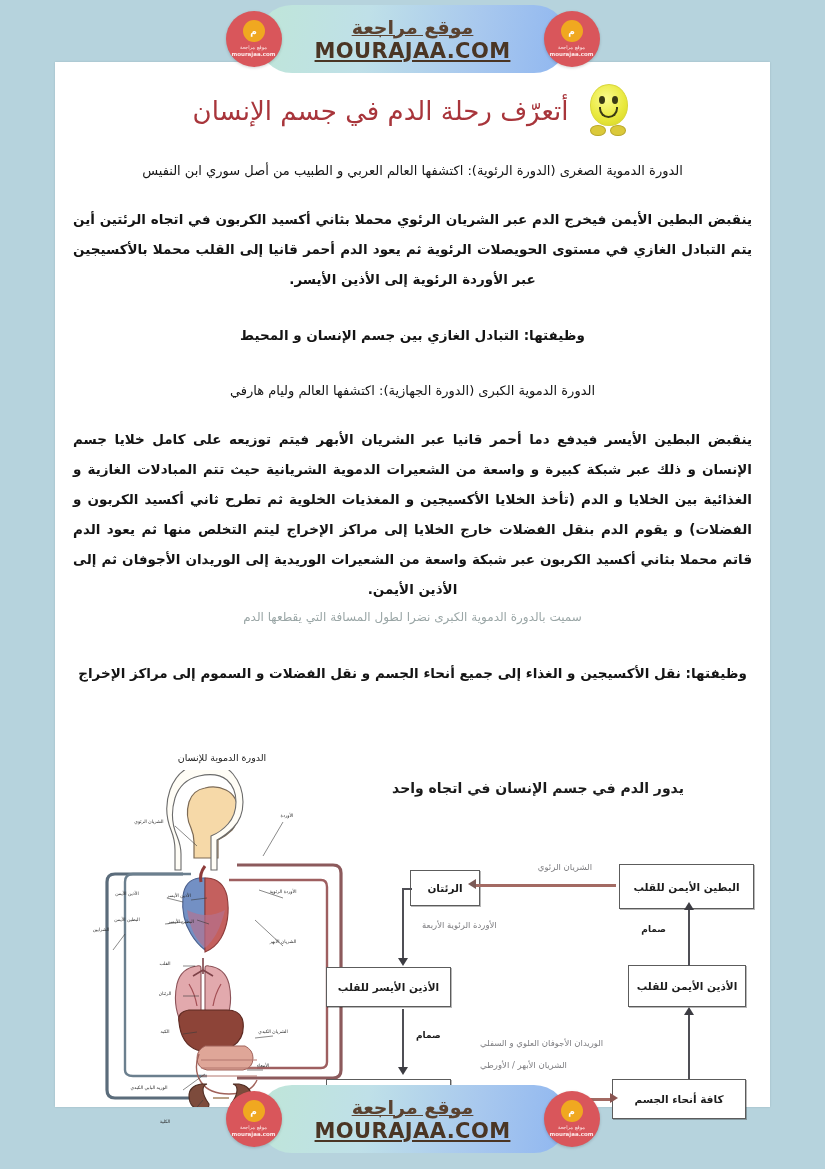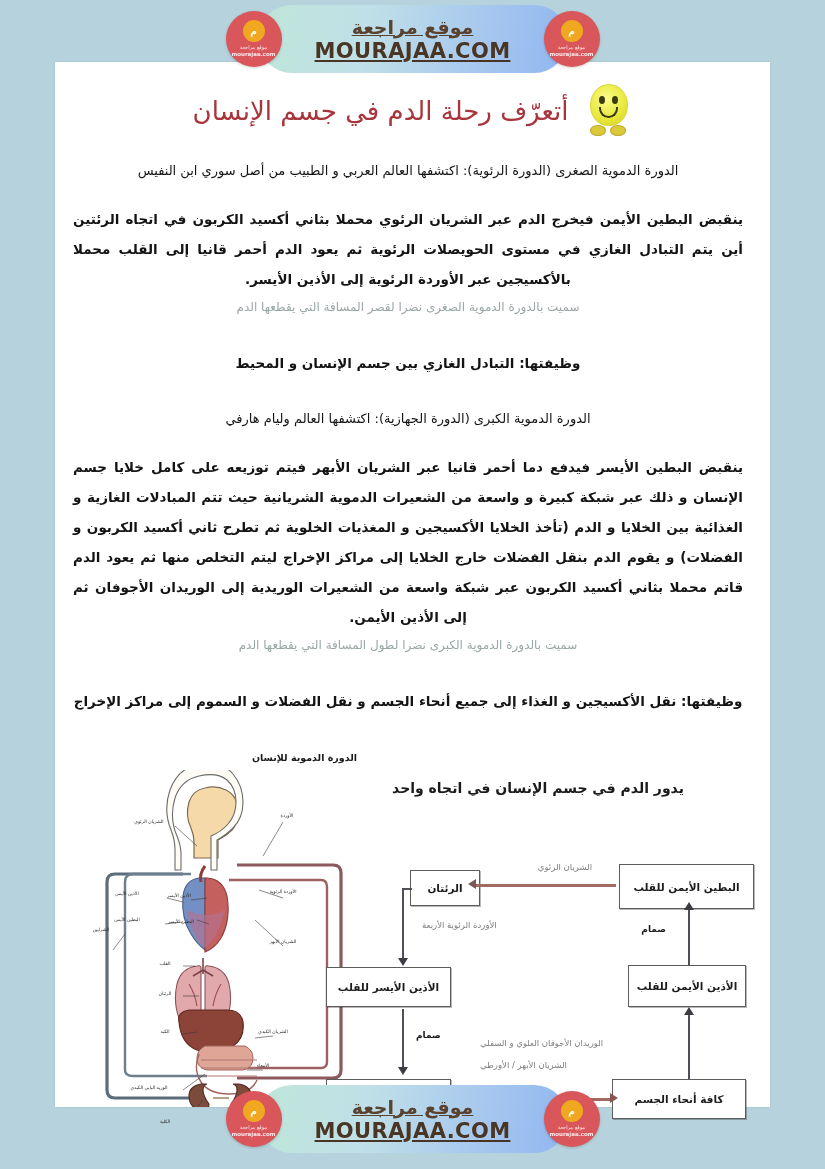--- a/index.html
+++ b/index.html
@@ -143,21 +143,21 @@
     width: 16px; height: 11px; border-radius: 50%;
     background: #dbc93a;
     border: 1px solid #b8a727;
   }
   .smiley .foot.l { left: 4px; }
   .smiley .foot.r { left: 24px; }
 
   
   .content {
     position: absolute;
-    top: 90px; left: 18px; right: 27px;
+    top: 90px; left: 18px; right: 18px;
     direction: rtl;
     text-align: right;
   }
 
   p.para {
     direction: rtl;
     color: #141414;
     font-size: 13.5px;
     line-height: 30px;
     font-family: "DejaVu Sans", sans-serif;
@@ -200,23 +200,24 @@
 
   
   .anatomy {
     position: absolute;
     left: 22px; top: 0;
     width: 270px; height: 355px;
   }
   .anatomy-title {
     position: absolute;
     top: 0; left: 0; right: 0;
+    text-align: center;
     direction: rtl;
     font-size: 9.5px;
-    font-weight: bold;
+    font-weight: normal;
     color: #1a1a1a;
   }
   .anatomy-canvas {
     position: absolute;
     top: 18px; left: 0;
     width: 270px; height: 337px;
   }
   .anat-lbl {
     position: absolute;
     font-size: 4.6px;
@@ -296,21 +297,20 @@
       <div class="foot l"></div>
         <div class="foot r"></div>
     </div>
   </div>
 
   <div class="content">
 
     <p class="para intro">الدورة الدموية الصغرى (الدورة الرئوية): اكتشفها العالم العربي و الطبيب من أصل سوري ابن النفيس</p>
     <div class="gap-md"></div>
     <p class="para bold-block">ينقبض البطين الأيمن فيخرج الدم عبر الشريان الرئوي محملا بثاني أكسيد الكربون في اتجاه الرئتين أين يتم التبادل الغازي في مستوى الحويصلات الرئوية ثم يعود الدم أحمر قانيا إلى القلب محملا بالأكسيجين عبر الأوردة الرئوية إلى الأذين الأيسر.</p>
-    <p class="para faded">سميت بالدورة الدموية الصغرى نضرا لقصر المسافة التي يقطعها الدم</p>
     <p class="para func">وظيفتها: التبادل الغازي بين جسم الإنسان و المحيط</p>
 
     <div class="gap-lg"></div>
 
     <p class="para intro">الدورة الدموية الكبرى (الدورة الجهازية): اكتشفها العالم وليام هارفي</p>
     <div class="gap-md"></div>
     <p class="para bold-block">ينقبض البطين الأيسر فيدفع دما أحمر قانيا عبر الشريان الأبهر فيتم توزيعه على كامل خلايا جسم الإنسان و ذلك عبر شبكة كبيرة و واسعة من الشعيرات الدموية الشريانية حيث تتم المبادلات الغازية و الغذائية بين الخلايا و الدم (تأخذ الخلايا الأكسيجين و المغذيات الخلوية ثم تطرح ثاني أكسيد الكربون و الفضلات) و يقوم الدم بنقل الفضلات خارج الخلايا إلى مراكز الإخراج ليتم التخلص منها ثم يعود الدم قاتم محملا بثاني أكسيد الكربون عبر شبكة واسعة من الشعيرات الوريدية إلى الوريدان الأجوفان ثم إلى الأذين الأيمن.</p>
     <p class="para faded">سميت بالدورة الدموية الكبرى نضرا لطول المسافة التي يقطعها الدم</p>
     <p class="para func">وظيفتها: نقل الأكسيجين و الغذاء إلى جميع أنحاء الجسم و نقل الفضلات و السموم إلى مراكز الإخراج</p>
   </div>

